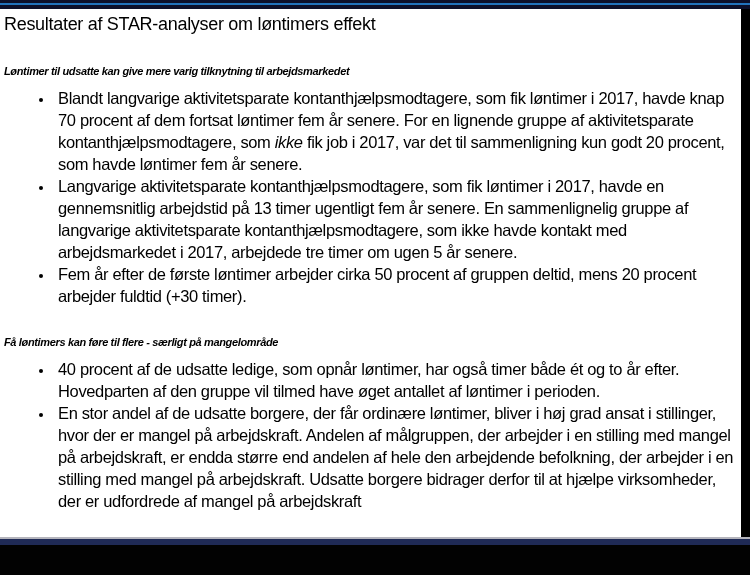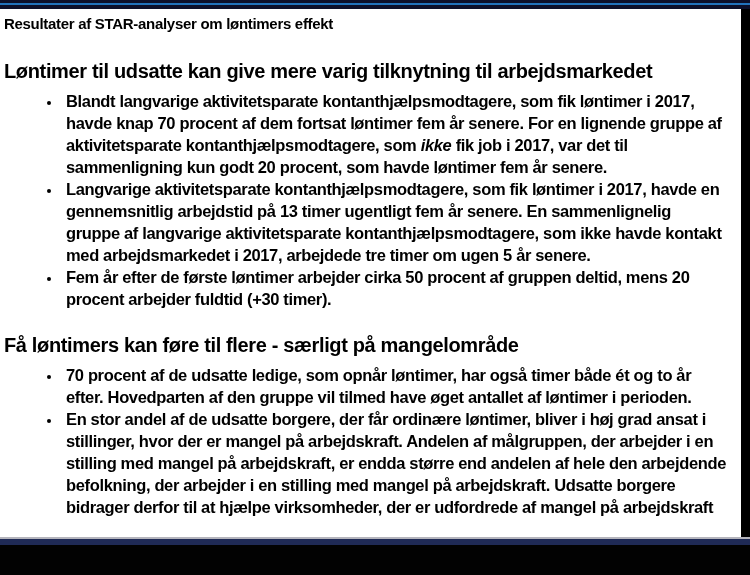--- a/index.html
+++ b/index.html
@@ -30,32 +30,32 @@
   .bottom-bar .navy     { height: 6px; background: #1f2a55; }
   .bottom-bar .black    { height: 30px; background: #020202; }
 
   .content {
     position: absolute; top: 9px; left: 4px; right: 16px;
     font-size: 16.5px; line-height: 22px; letter-spacing: -0.35px;
   }
 
   h1.page-title {
     margin: 3px 0 13px 0;
-    font-size: 15px; line-height: 24px;
-    font-weight: bold; letter-spacing: -0.3px;
+    font-size: 18px; line-height: 24px;
+    font-weight: normal; letter-spacing: -0.3px;
   }
   h2.section-heading {
     margin: 25px 0 5px 0;
-    font-size: 20px; line-height: 21px;
+    font-size: 11px; line-height: 21px;
     font-weight: bold;
+    font-style: italic;
   }
   ul.bullet-list {
-    margin: 8px; padding: 0 0 0 50px;
+    margin: 0; padding: 0 0 0 50px;
     list-style-type: disc;
-    font-weight: bold;
   }
   ul.bullet-list li { padding-left: 4px; }
   ul.bullet-list li::marker { font-size: 0.85em; }
   em.inline-italic { font-style: italic; }
 </style>
 </head>
 <body>
 
 <div>
 
@@ -76,21 +76,21 @@
       <ul class="bullet-list">
         <li><span>Blandt langvarige aktivitetsparate kontanthjælpsmodtagere, som fik løntimer i 2017, havde knap 70 procent af dem fortsat løntimer fem år senere. For en lignende gruppe af aktivitetsparate kontanthjælpsmodtagere, som </span><em class="inline-italic">ikke</em><span> fik job i 2017, var det til sammenligning kun godt 20 procent, som havde løntimer fem år senere.</span></li>
         <li>Langvarige aktivitetsparate kontanthjælpsmodtagere, som fik løntimer i 2017, havde en gennemsnitlig arbejdstid på 13 timer ugentligt fem år senere. En sammenlignelig gruppe af langvarige aktivitetsparate kontanthjælpsmodtagere, som ikke havde kontakt med arbejdsmarkedet i 2017, arbejdede tre timer om ugen 5 år senere.</li>
         <li>Fem år efter de første løntimer arbejder cirka 50 procent af gruppen deltid, mens 20 procent arbejder fuldtid (+30 timer).</li>
       </ul>
     </section>
 
     <section>
       <h2 class="section-heading">Få løntimers kan føre til flere - særligt på mangelområde</h2>
       <ul class="bullet-list">
-        <li>70 procent af de udsatte ledige, som opnår løntimer, har også timer både ét og to år efter. Hovedparten af den gruppe vil tilmed have øget antallet af løntimer i perioden.</li>
+        <li>40 procent af de udsatte ledige, som opnår løntimer, har også timer både ét og to år efter. Hovedparten af den gruppe vil tilmed have øget antallet af løntimer i perioden.</li>
         <li>En stor andel af de udsatte borgere, der får ordinære løntimer, bliver i høj grad ansat i stillinger, hvor der er mangel på arbejdskraft. Andelen af målgruppen, der arbejder i en stilling med mangel på arbejdskraft, er endda større end andelen af hele den arbejdende befolkning, der arbejder i en stilling med mangel på arbejdskraft. Udsatte borgere bidrager derfor til at hjælpe virksomheder, der er udfordrede af mangel på arbejdskraft</li>
       </ul>
     </section>
 
   </div>
 
   <div class="bottom-bar">
     <div class="hairline"></div>
     <div class="navy"></div>
     <div class="black"></div>

